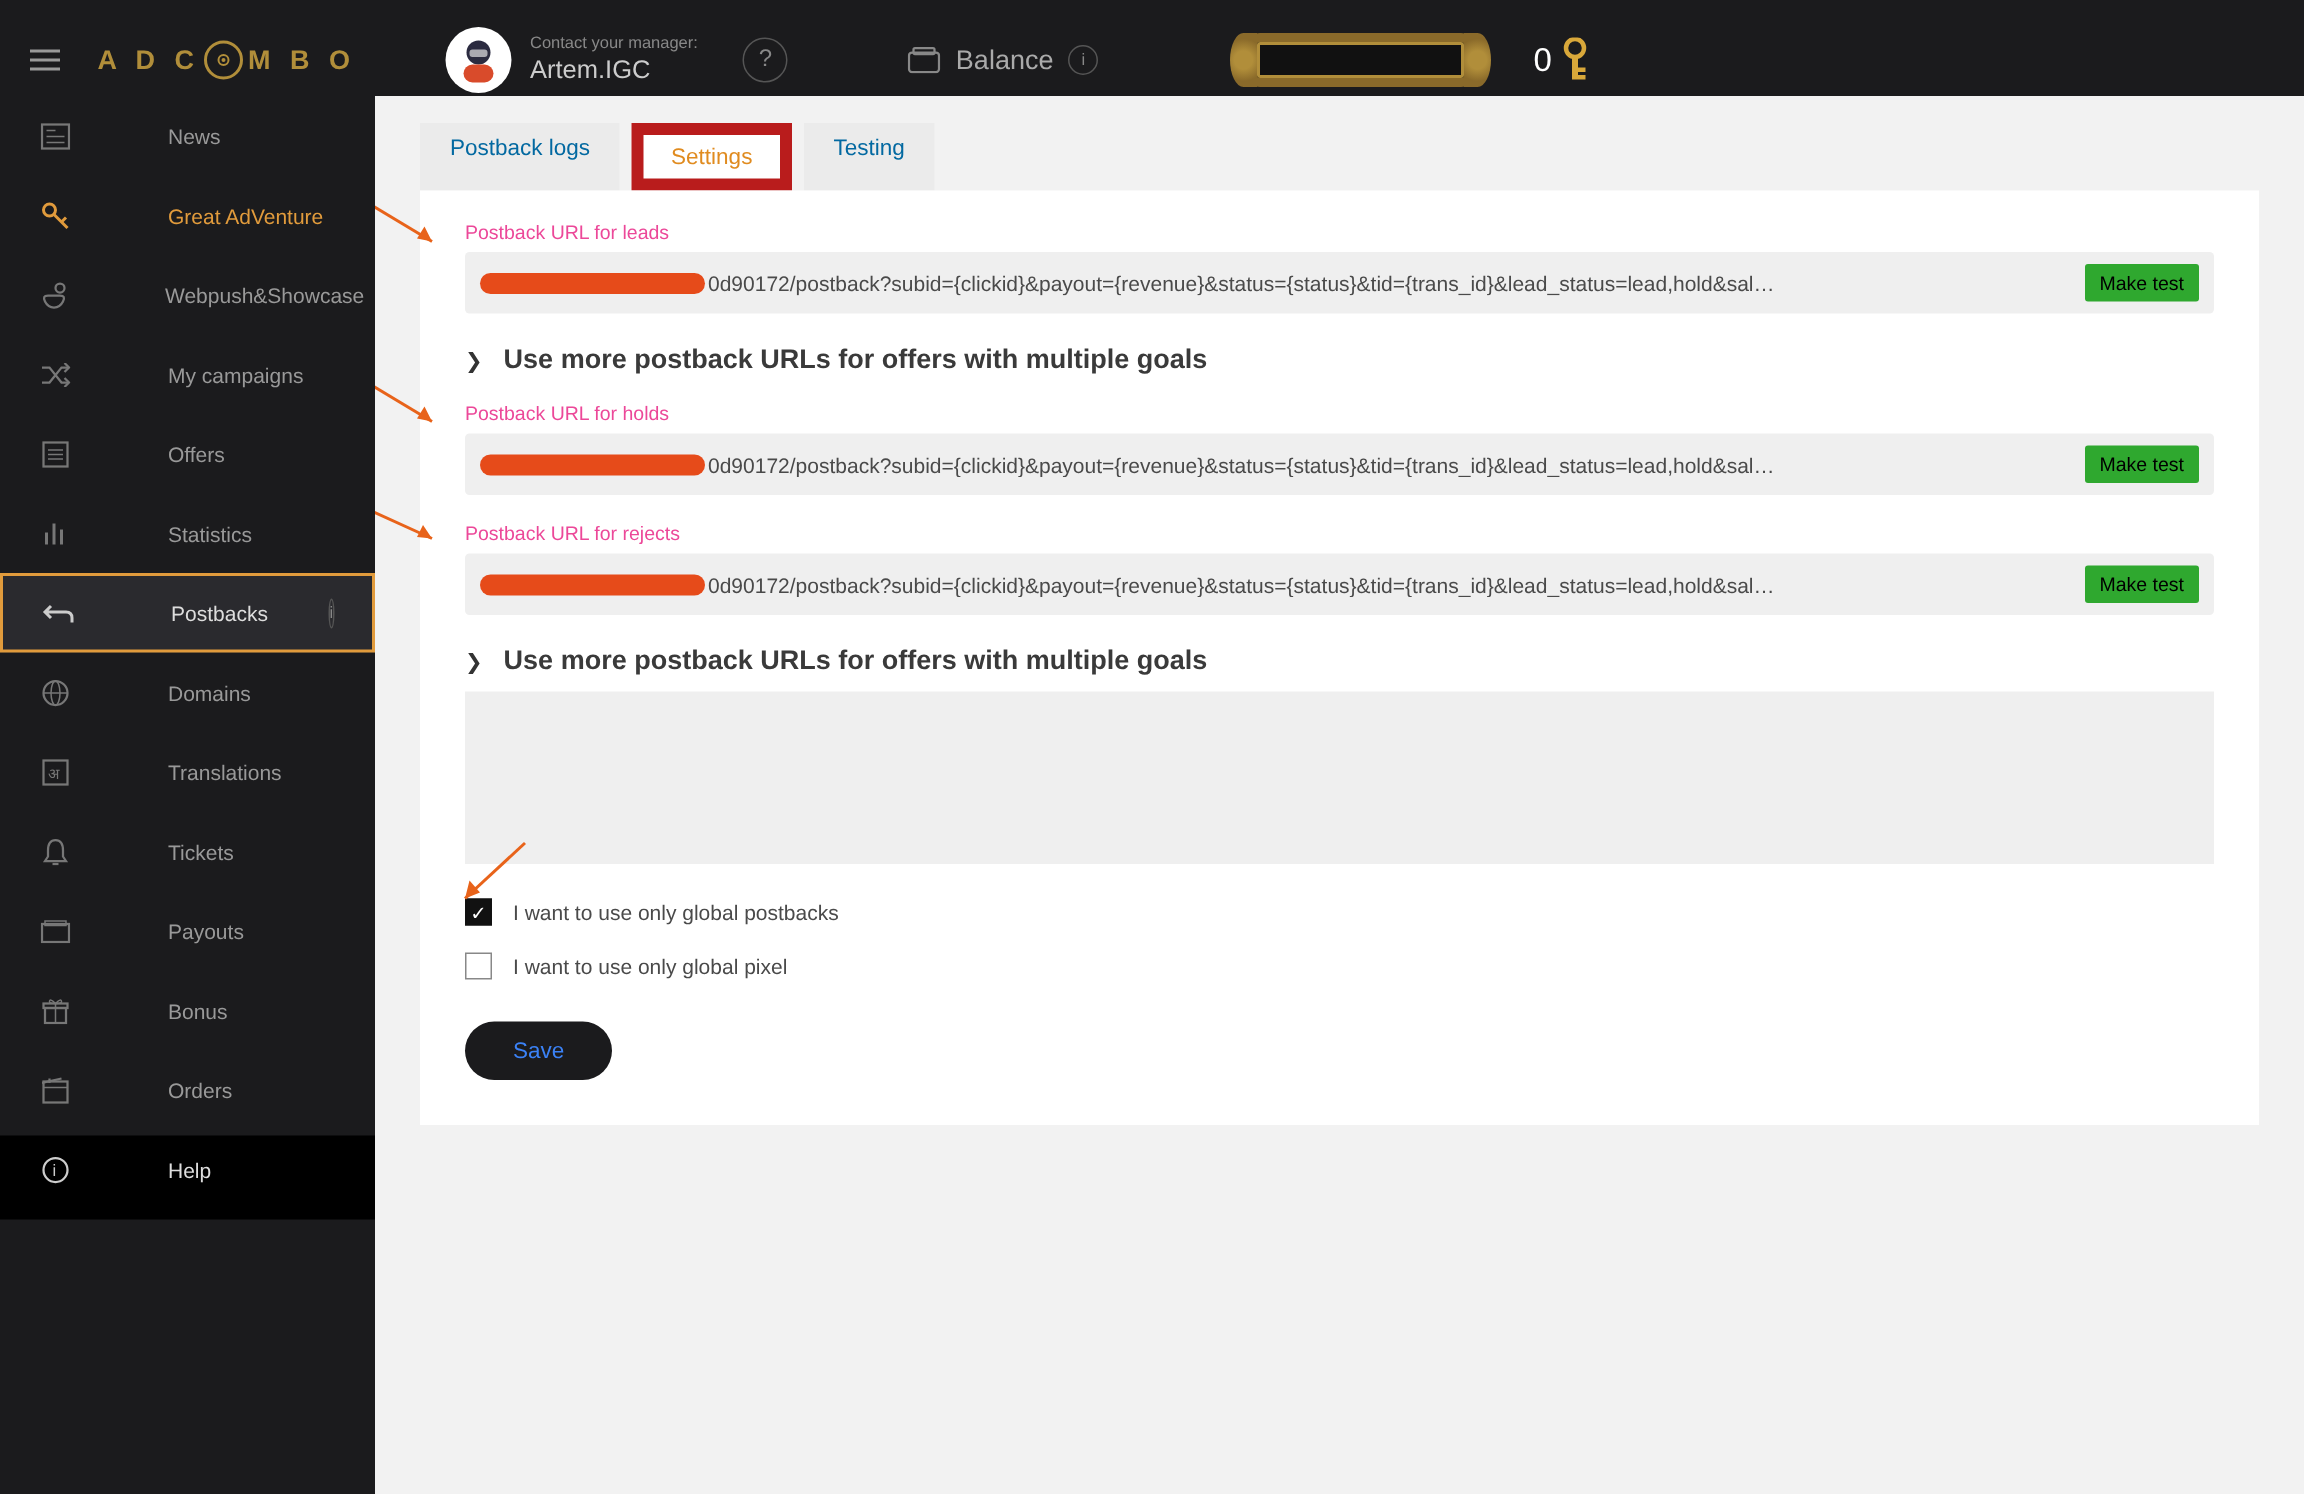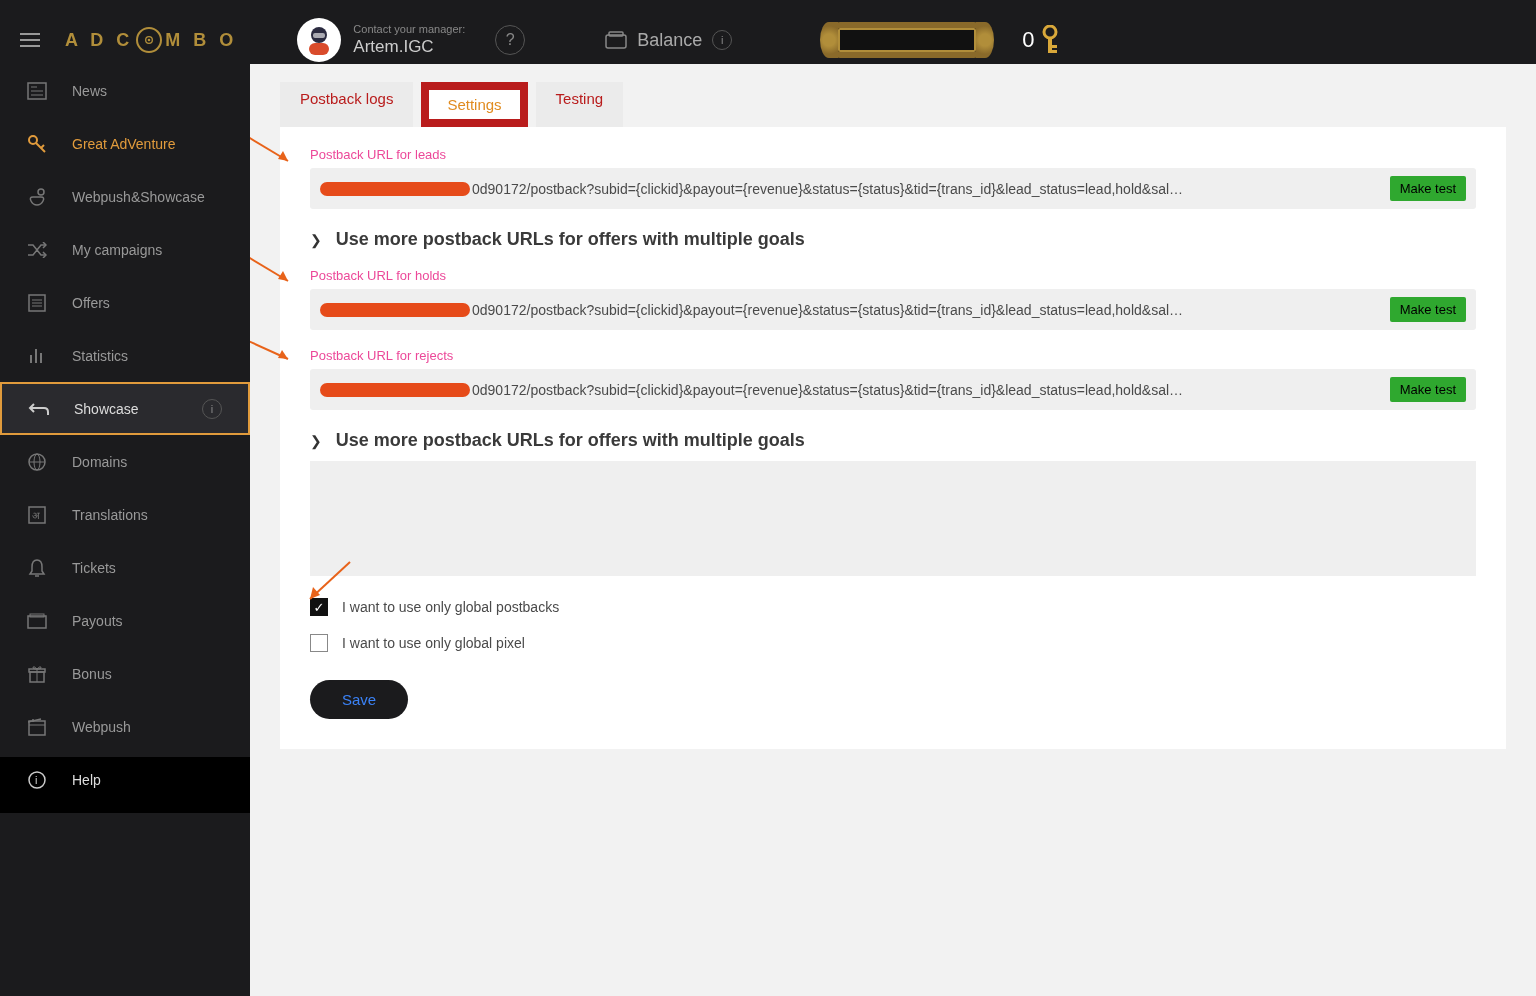--- a/index.html
+++ b/index.html
@@ -24,31 +24,31 @@
   .plaque { width: 150px; height: 36px; background: #111; border: 6px solid #8a6a2a; border-radius: 8px; margin-left: 100px; box-shadow: inset 0 0 0 2px #b18e3a; position: relative; }
   .plaque::before, .plaque::after { content: ""; position: absolute; width: 18px; height: 36px; top: -6px; background: radial-gradient(circle, #b18e3a 30%, #8a6a2a 70%); }
   .plaque::before { left: -18px; border-radius: 50% 0 0 50%; }
   .plaque::after { right: -18px; border-radius: 0 50% 50% 0; }
   .key-amt { display: flex; align-items: center; margin-left: 40px; font-size: 22px; color: #fff; }
   .key-icon { width: 18px; height: 30px; margin-left: 6px; }
 
   
   .sidebar { position: absolute; top: 64px; left: 0; width: 250px; bottom: 0; background: #1b1b1d; }
   .sidebar .sidebar-extension { position: absolute; left: 0; top: 693px; width: 250px; height: 56px; background: #000; }
-  .side-item { display: flex; align-items: center; height: 53px; padding: 0 26px; color: #999; cursor: pointer; font-size: 14px; }
+  .side-item { display: flex; align-items: center; height: 53px; padding: 0 26px; color: #999; cursor: pointer; font-size: 14px; gap: 40px; }
   .side-item .ico { width: 22px; height: 22px; margin-right: 24px; display: flex; align-items: center; justify-content: center; }
   .side-item.adventure { color: #e19b3c; }
   .side-item.active { background: #2a2a2e; border: 2px solid #e19b3c; position: relative; }
   .side-info-icon { width: 20px; height: 20px; border: 1px solid #555; border-radius: 50%; display: flex; align-items: center; justify-content: center; color: #888; font-size: 11px; margin-left: auto; }
   .collapse-nub { position: absolute; right: -12px; top: 496px; width: 12px; height: 48px; background: #d8d8d8; border-radius: 0 6px 6px 0; display:flex; align-items:center; justify-content:center; color:#666; font-size:10px; cursor:pointer; }
 
   
   .main { position: absolute; top: 64px; left: 250px; right: 0; bottom: 0; background: #f2f2f2; overflow: auto; padding: 18px 30px; }
   .tabs { display: flex; gap: 8px; }
-  .tab { padding: 8px 20px; background: #ebebeb; color: #b91c1c; cursor: pointer; font-size: 15px; }
+  .tab { padding: 8px 20px; background: #ebebeb; color: #0369a1; cursor: pointer; font-size: 15px; }
   .tab.active { background: #fff; color: #e08b1f; border: 8px solid #b91c1c; padding: 6px 18px; }
   .panel { background: #fff; padding: 20px 30px 30px; margin-top: 0; }
 
   .field-label { color: #ec4899; font-size: 13px; margin-top: 18px; margin-bottom: 6px; }
   .url-row { display: flex; align-items: center; background: #efefef; border-radius: 3px; padding: 8px 10px; position: relative; }
   .redact { width: 150px; height: 14px; background: #e64b1a; border-radius: 7px; margin-right: 2px; }
   .url-text { flex: 1; color: #4a4a4a; font-size: 14px; white-space: nowrap; overflow: hidden; text-overflow: ellipsis; }
   .make-test { background: #2fa82f; color: #000000; border: none; padding: 5px 10px; font-size: 13px; border-radius: 2px; cursor: pointer; margin-left: 10px; }
 
   .expander { display: flex; align-items: center; margin: 20px 0 10px; cursor: pointer; }
@@ -190,21 +190,21 @@
         </svg>
       </span>
     <span>Statistics</span>
   </div>
   <div class="side-item active">
     <span class="ico">
         <svg width="22" height="16" viewBox="0 0 22 16">
           <path d="M6 3 L2 7 L6 11 M2 7 L16 7 Q20 7 20 11 L20 14" fill="none" stroke="#ccc" stroke-width="2"></path>
         </svg>
       </span>
-    <span style="color:#ddd;">Showcase</span>
+    <span style="color:#ddd;">Postbacks</span>
     <span class="side-info-icon">i</span>
   </div>
   <div class="side-item">
     <span class="ico">
         <svg width="20" height="20" viewBox="0 0 20 20">
           <circle cx="10" cy="10" r="8" fill="none" stroke="#777" stroke-width="1.5"></circle>
           <ellipse cx="10" cy="10" rx="3" ry="8" fill="none" stroke="#777" stroke-width="1"></ellipse>
           <line x1="2" y1="10" x2="18" y2="10" stroke="#777"></line>
         </svg>
       </span>
@@ -250,21 +250,21 @@
   </div>
   <div class="side-item">
     <span class="ico">
         <svg width="18" height="18" viewBox="0 0 18 18">
           <rect x="1" y="3" width="16" height="14" fill="none" stroke="#777" stroke-width="1.5"></rect>
           <line x1="1" y1="7" x2="17" y2="7" stroke="#777"></line>
           <line x1="5" y1="1" x2="5" y2="4" stroke="#777" stroke-width="1.5"></line>
           <line x1="13" y1="1" x2thirteen="13" y2="4" stroke="#777" stroke-width="1.5"></line>
         </svg>
       </span>
-    <span>Webpush</span>
+    <span>Orders</span>
   </div>
   <div class="sidebar-extension"></div>
   <div class="side-item" style="position:relative; z-index:1;">
     <span class="ico">
         <svg width="20" height="20" viewBox="0 0 20 20">
           <circle cx="10" cy="10" r="8" fill="none" stroke="#ccc" stroke-width="1.5"></circle>
           <text x="8" y="14" font-size="11" fill="#ccc">i</text>
         </svg>
       </span>
     <span style="color:#ddd;">Help</span>

